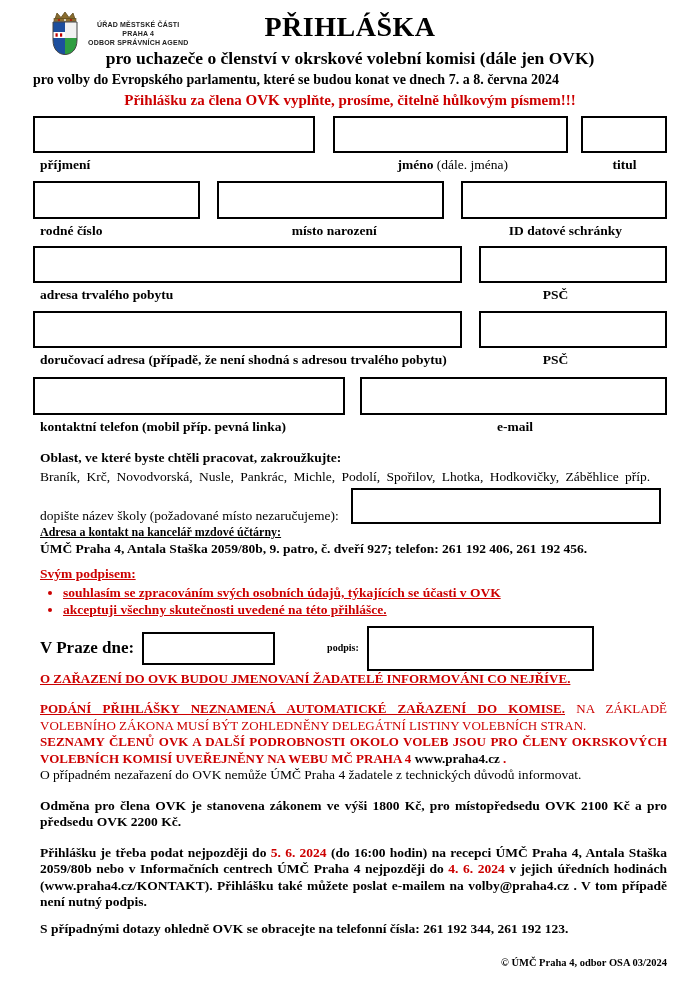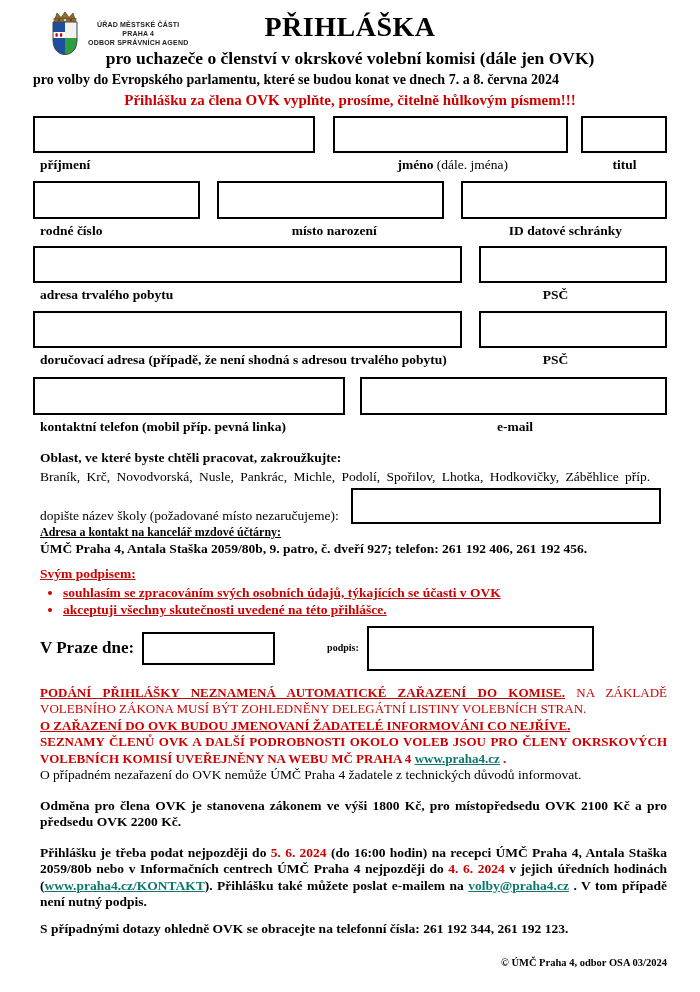--- a/index.html
+++ b/index.html
@@ -20,21 +20,21 @@
   .box-row { display:flex; }
   .box { border:2px solid #000; background:#fff; box-sizing:border-box; }
   .lbl-row { display:flex; font-size:13.5px; font-weight:bold; line-height:16px; margin-top:4px; }
   .lbl { white-space:nowrap; }
   .note { font-weight:normal; }
   
   .para { font-size:13.5px; line-height:16.5px; }
   .b { font-weight:bold; }
   .u { text-decoration:underline; }
   .red { color:#cc0000; }
-  .link { color:#0f766e; text-decoration:underline; font-weight:bold; cursor:pointer; }
+  .link { color:#000000; font-weight:bold; cursor:pointer; }
   .districts { word-spacing:3px; }
   ul.consent { margin:1px 0 0 0; padding-left:30px; }
   ul.consent li { color:#cc0000; font-weight:bold; font-size:13.5px; line-height:17px; }
   ul.consent li span { text-decoration:underline; }
   .sig-row { display:flex; align-items:center; margin-top:8px; }
   .just { text-align:justify; }
   .footer { text-align:right; font-size:10.5px; font-weight:bold; margin-top:20px; }
 </style>
 </head>
 <body>
@@ -138,24 +138,24 @@
     <li><span>akceptuji všechny skutečnosti uvedené na této přihlášce.</span></li>
   </ul>
 
   <div class="sig-row">
     <div class="para b" style="padding-left:7px;font-size:17px;">V Praze dne:</div>
     <div class="box" style="width:133px;height:33px;margin-left:8px;"></div>
     <div class="para b" style="margin-left:52px;font-size:10px;">podpis:</div>
     <div class="box" style="width:227px;height:45px;margin-left:8px;"></div>
   </div>
 
+  <div class="para red b u" style="padding-left:7px;font-size:13px;">O ZAŘAZENÍ DO OVK BUDOU JMENOVANÍ ŽADATELÉ INFORMOVÁNI CO NEJŘÍVE.</div>
   <div class="para red just" style="margin-top:14px;padding-left:7px;font-size:13px;">
     <span class="b u">PODÁNÍ PŘIHLÁŠKY NEZNAMENÁ AUTOMATICKÉ ZAŘAZENÍ DO KOMISE.</span><span> NA ZÁKLADĚ VOLEBNÍHO ZÁKONA MUSÍ BÝT ZOHLEDNĚNY DELEGÁTNÍ LISTINY VOLEBNÍCH STRAN.</span>
   </div>
-  <div class="para red b u" style="padding-left:7px;font-size:13px;">O ZAŘAZENÍ DO OVK BUDOU JMENOVANÍ ŽADATELÉ INFORMOVÁNI CO NEJŘÍVE.</div>
   <div class="para red b just" style="padding-left:7px;font-size:13px;">
     <span>SEZNAMY ČLENŮ OVK A DALŠÍ PODROBNOSTI OKOLO VOLEB JSOU PRO ČLENY OKRSKOVÝCH VOLEBNÍCH KOMISÍ UVEŘEJNĚNY NA WEBU MČ PRAHA 4 </span><a class="link">www.praha4.cz</a><span> .</span>
   </div>
   <div class="para" style="padding-left:7px;">O případném nezařazení do OVK nemůže ÚMČ Praha 4 žadatele z technických důvodů informovat.</div>
 
   <div class="para b just" style="margin-top:14px;padding-left:7px;">Odměna pro člena OVK je stanovena zákonem ve výši 1800 Kč, pro místopředsedu OVK 2100 Kč a pro předsedu OVK 2200 Kč.</div>
 
   <div class="para b just" style="margin-top:14px;padding-left:7px;">
     <span>Přihlášku je třeba podat nejpozději do </span><span class="red">5. 6. 2024</span><span> (do 16:00 hodin) na recepci ÚMČ Praha 4, Antala Staška 2059/80b nebo v Informačních centrech ÚMČ Praha 4 nejpozději do </span><span class="red">4. 6. 2024</span><span> v jejich úředních hodinách (</span><a class="link">www.praha4.cz/KONTAKT</a><span>). Přihlášku také můžete poslat e-mailem na </span><a class="link">volby@praha4.cz</a><span> . V tom případě není nutný podpis.</span>
   </div>

